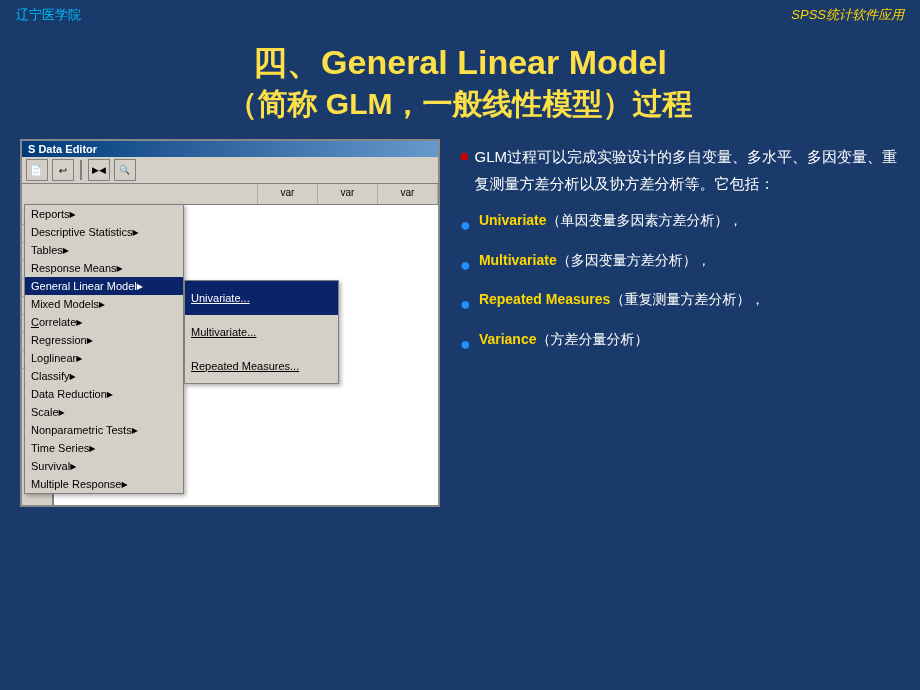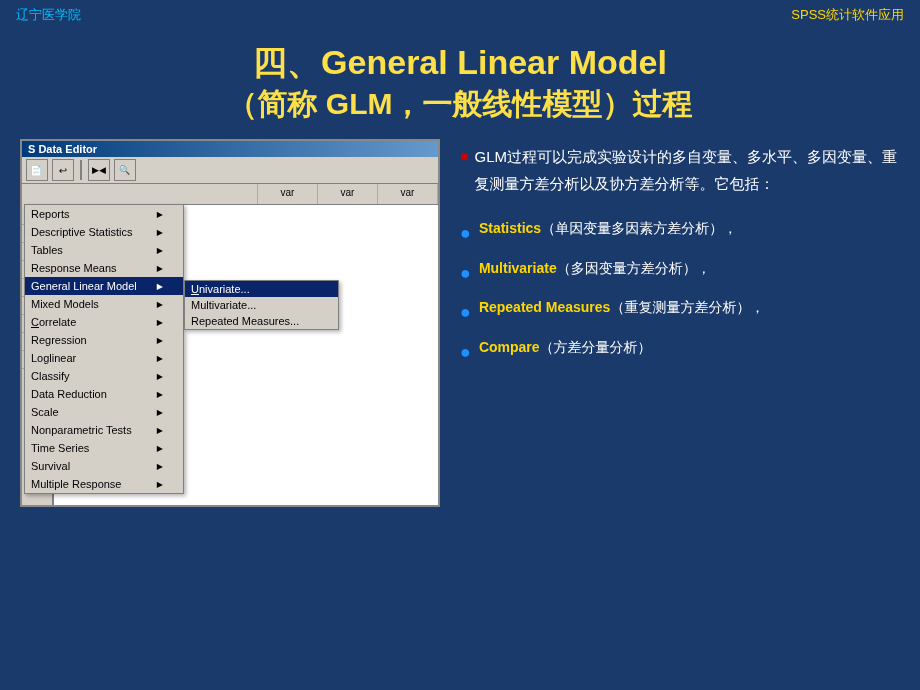--- a/index.html
+++ b/index.html
@@ -19,20 +19,21 @@
       padding: 6px 16px;
       font-size: 13px;
       gap: 33px;
     }
     .header-left {
       color: #00bfff;
       font-size: 13px;
     }
     .header-right {
       color: #ffd700;
+      font-style: italic;
       font-size: 13px;
     }
 
     
     .main-title {
       text-align: center;
       padding: 10px 20px 6px;
     }
     .main-title h1 {
       color: #fde047;
@@ -114,21 +115,21 @@
       box-shadow: 2px 2px 4px rgba(0,0,0,0.3);
       width: 160px;
       z-index: 10;
     }
 
     .menu-item {
       padding: 2px 20px 2px 6px;
       font-size: 11px;
       color: #000;
       display: flex;
-      justify-content: space-between;
+      justify-content: flex-start;
       align-items: center;
       height: 18px;
     }
     .menu-item.highlighted {
       background: #0a246a;
       color: white;
     }
     .menu-arrow {
       font-size: 8px;
     }
@@ -141,42 +142,43 @@
       background: #d4d0c8;
       border: 1px solid #808080;
       box-shadow: 2px 2px 4px rgba(0,0,0,0.3);
       width: 155px;
       z-index: 11;
     }
     .submenu-item {
       padding: 2px 6px;
       font-size: 11px;
       color: #000;
-      height: 16px;
+      height: 34px;
       display: flex;
       align-items: center;
+      text-decoration: underline;
     }
     .submenu-item.highlighted {
       background: #0a246a;
       color: white;
     }
 
     
     .right-panel {
       flex: 1;
       color: white;
       font-size: 14px;
       line-height: 1.7;
       padding-top: 4px;
     }
 
     .right-panel .intro-text {
       font-size: 15px;
       line-height: 1.8;
-      margin-bottom: 20px;
+      margin-bottom: 12px;
     }
 
     .bullet-list {
       list-style: none;
       padding: 0;
     }
 
     .bullet-item {
       display: flex;
       gap: 8px;
@@ -359,41 +361,41 @@
     <div class="intro-row">
       <span class="red-square">■</span>
       <p class="intro-text">GLM过程可以完成实验设计的多自变量、多水平、多因变量、重复测量方差分析以及协方差分析等。它包括：</p>
     </div>
 
     <ul class="bullet-list">
 
       <li class="bullet-item">
         <span class="bullet-dot">●</span>
         <span class="bullet-text">
-          <span class="en-term">Statistics</span><span>（单因变量多因素方差分析），</span>
+          <span class="en-term">Univariate</span><span>（单因变量多因素方差分析），</span>
         </span>
       </li>
 
       <li class="bullet-item">
         <span class="bullet-dot">●</span>
         <span class="bullet-text">
           <span class="en-term">Multivariate</span><span>（多因变量方差分析），</span>
         </span>
       </li>
 
       <li class="bullet-item">
         <span class="bullet-dot">●</span>
         <span class="bullet-text">
           <span class="en-term">Repeated Measures</span><span>（重复测量方差分析），</span>
         </span>
       </li>
 
       <li class="bullet-item">
         <span class="bullet-dot">●</span>
         <span class="bullet-text">
-          <span class="en-term">Compare</span><span>（方差分量分析）</span>
+          <span class="en-term">Variance</span><span>（方差分量分析）</span>
         </span>
       </li>
 
     </ul>
   </div>
 
 </div>
 
 </body></html>

